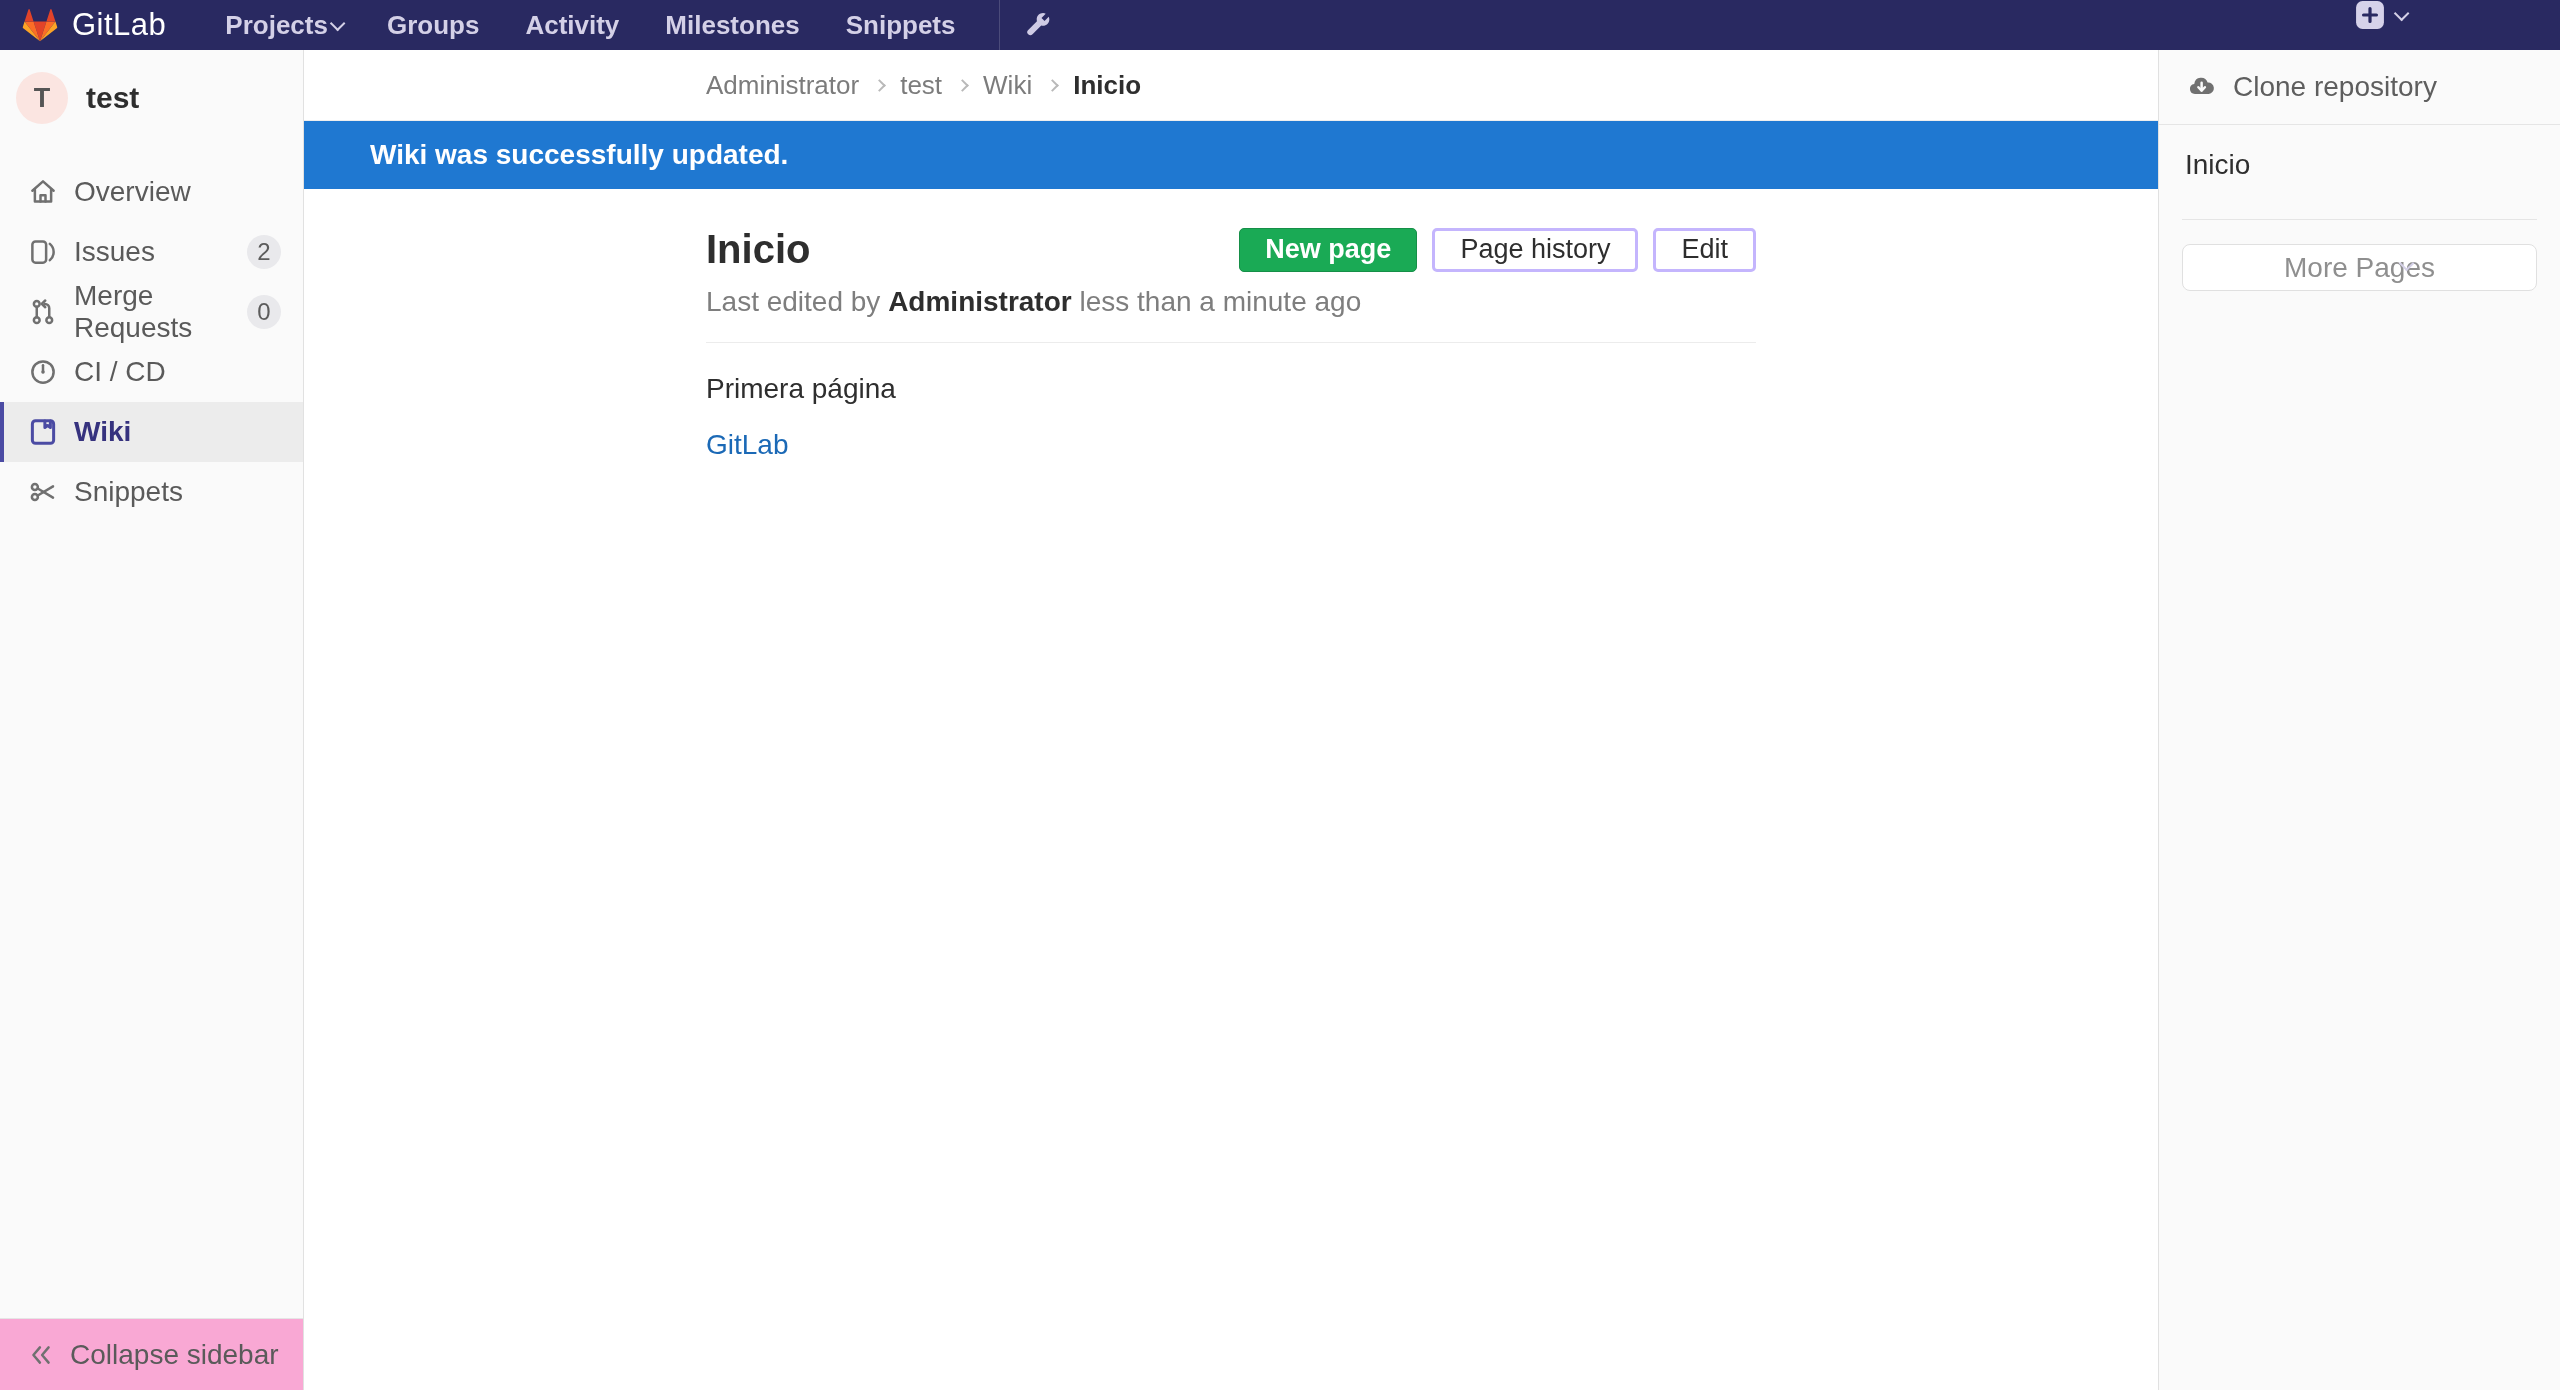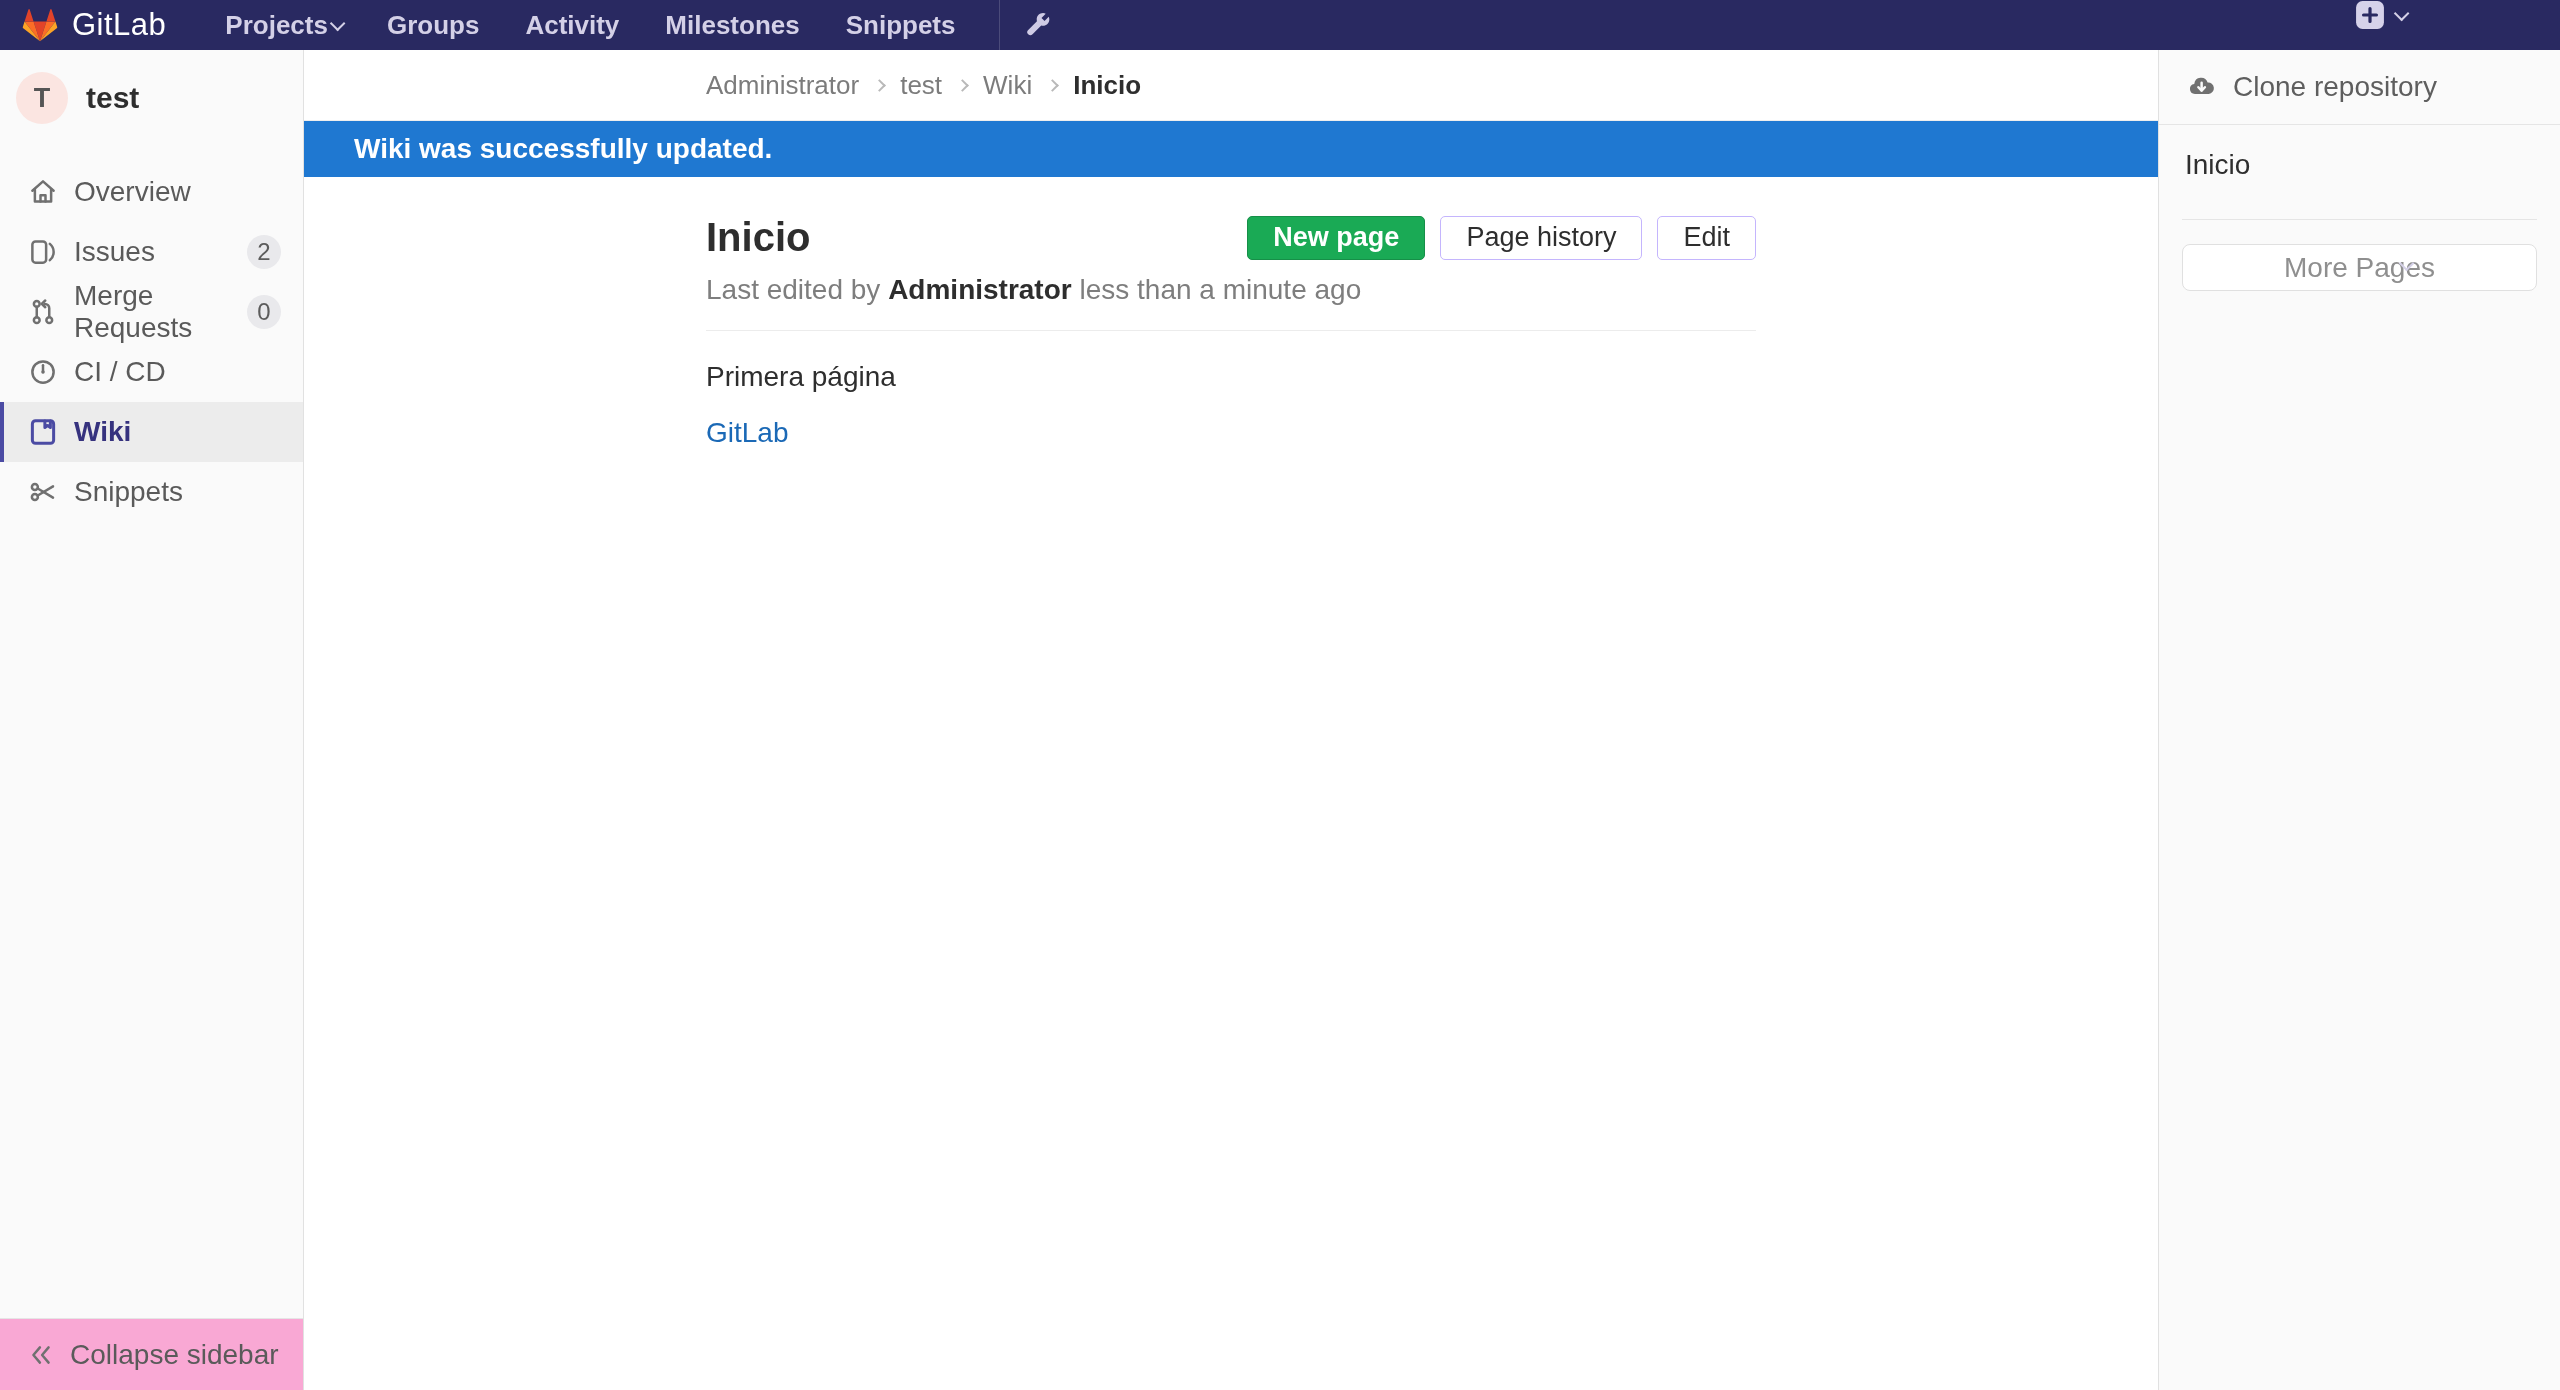--- a/index.html
+++ b/index.html
@@ -93,34 +93,34 @@
   .main-container { width:1050px; margin:0 auto; }
 
   .breadcrumbs { height:71px; border-bottom:1px solid #eeeeee; display:flex; flex-shrink:0; }
   .crumbs-inner { display:flex; align-items:center; gap:16px; }
   .crumb { font-size:26px; color:#7c7c7c; cursor:pointer; white-space:nowrap; }
   .crumb.current { color:#2e2e2e; font-weight:600; cursor:default; }
   .crumb-sep { width:9px; height:9px; border-top:2px solid #b9b9b9; border-right:2px solid #b9b9b9;
                transform:rotate(45deg); flex-shrink:0; }
 
   .flash-banner {
-    height:56px; background:#1f78d1; color:#ffffff; font-size:28px; font-weight:600;
-    display:flex; align-items:center; padding-left:50px; flex-shrink:0;
+    height:68px; background:#1f78d1; color:#ffffff; font-size:28px; font-weight:600;
+    display:flex; align-items:center; padding-left:66px; flex-shrink:0;
   }
 
   .wiki-area { margin-top:38px; }
   .title-row { display:flex; justify-content:space-between; align-items:center; }
   .wiki-title { margin:0; font-size:40px; font-weight:600; color:#2e2e2e; }
   .btn-row { display:flex; gap:15px; }
   .btn {
     height:44px; padding:0 25px; border-radius:5px; font-size:27px;
     display:flex; align-items:center; cursor:pointer; font-family:inherit; white-space:nowrap;
   }
   .btn-green { background:#1aaa55; border:1px solid #168f48; color:#ffffff; font-weight:600; }
-  .btn-default { background:#ffffff; border:1px solid #c4b5fd; color:#2e2e2e; }
+  .btn-default { background:#ffffff; border:3px solid #c4b5fd; color:#2e2e2e; }
   .last-edited { margin-top:14px; font-size:28px; color:#7e7e7e; }
   .last-edited b { color:#2e2e2e; font-weight:700; }
   .title-divider { border:none; border-top:1px solid #ececec; margin:24px 0 0; }
   .wiki-paragraph { margin:30px 0 0; font-size:28px; color:#2e2e2e; }
   .wiki-link { display:inline-block; margin-top:24px; font-size:28px; color:#1b69b6;
                text-decoration:none; cursor:pointer; }
 
   
   .right-sidebar {
     width:402px; background:#fafafa; border-left:1px solid #e1e1e1; flex-shrink:0;

